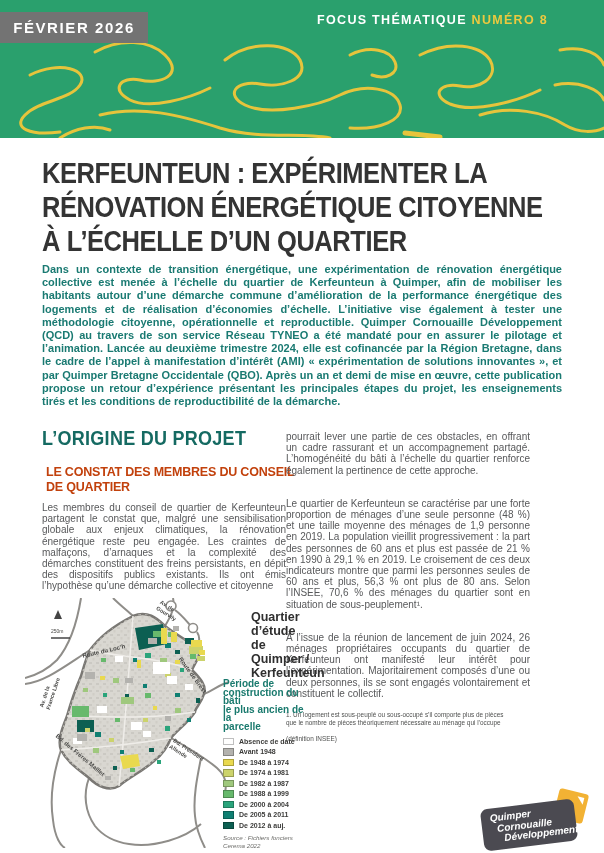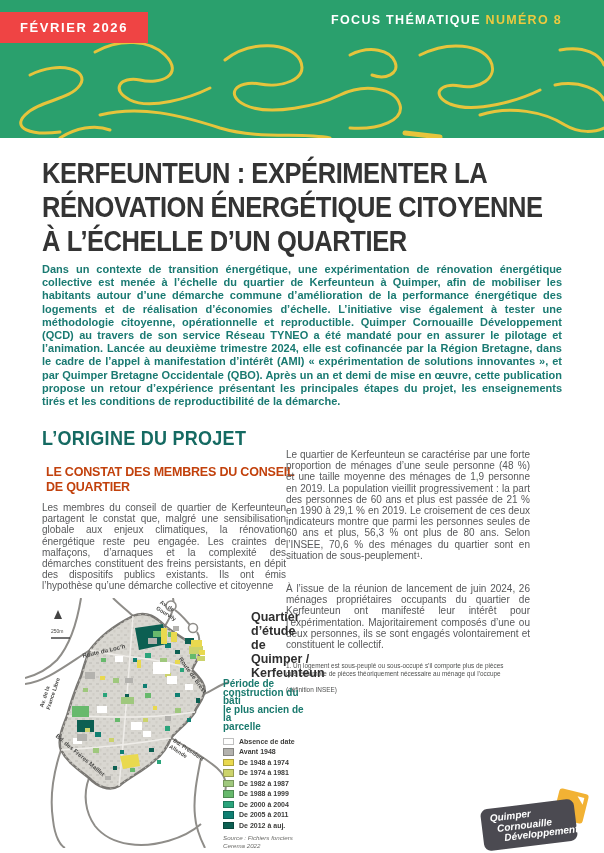--- a/index.html
+++ b/index.html
@@ -5,25 +5,25 @@
   * { box-sizing: border-box; }
   html,body { margin:0; padding:0; }
   body {
     width:604px; height:853px; position:relative; overflow:hidden;
     background:#ffffff; font-family:"Liberation Sans", sans-serif;
   }
   
   .header { position:absolute; left:0; top:0; width:604px; height:138px; background:#2aa06d; overflow:hidden; }
   .contours { position:absolute; left:0; top:0; }
   .badge {
-    position:absolute; top:12px; left:0; width:148px; height:31px; background:#ef4444;
-    color:#ffffff; font-size:13px; font-weight:bold; letter-spacing:1.6px;
+    position:absolute; top:12px; left:0; width:148px; height:31px; background:#737373;
+    color:#ffffff; font-size:15px; font-weight:bold; letter-spacing:1.6px;
     display:flex; align-items:center; justify-content:center;
   }
-  .focus { position:absolute; top:11px; right:42px; text-align:right; color:#ffffff;
+  .focus { position:absolute; top:11px; right:56px; text-align:right; color:#ffffff;
     font-size:12.5px; font-weight:bold; letter-spacing:1.3px; line-height:19px; }
   .focus .accent { color:#ecc93f; }
   
   .title {
     position:absolute; left:42px; top:156px; margin:0;
     font-size:29px; font-weight:800; color:#343434; line-height:34px; letter-spacing:-0.5px;
     white-space:pre; transform:scaleX(0.88); transform-origin:left top;
   }
   .intro {
     position:absolute; left:42px; top:263px; width:520px; margin:0;
@@ -101,20 +101,21 @@
 <p class="intro">Dans un contexte de transition énergétique, une expérimentation de rénovation énergétique collective est menée à l’échelle du quartier de Kerfeunteun à Quimper, afin de mobiliser les habitants autour d’une démarche commune d’amélioration de la performance énergétique des logements et de réalisation d’économies d’échelle. L’initiative vise également à tester une méthodologie citoyenne, opérationnelle et reproductible. Quimper Cornouaille Développement (QCD) au travers de son service Réseau TYNEO a été mandaté pour en assurer le pilotage et l’animation. Lancée au deuxième trimestre 2024, elle est cofinancée par la Région Bretagne, dans le cadre de l’appel à manifestation d’intérêt (AMI) « expérimentation de solutions innovantes », et par Quimper Bretagne Occidentale (QBO). Après un an et demi de mise en œuvre, cette publication propose un retour d’expérience présentant les principales étapes du projet, les enseignements tirés et les conditions de reproductibilité de la démarche.</p>
 
 <div class="columns">
   <div class="col">
     <h2 class="origin-heading">L’ORIGINE DU PROJET</h2>
     <h3 class="subhead">LE CONSTAT DES MEMBRES DU CONSEIL
 DE QUARTIER</h3>
     <p class="body-p">Les membres du conseil de quartier de Kerfeunteun partagent le constat que, malgré une sensibilisation globale aux enjeux climatiques, la rénovation énergétique reste peu engagée. Les craintes de malfaçons, d’arnaques et la complexité des démarches constituent des freins persistants, en dépit des dispositifs publics existants. Ils ont émis l’hypothèse qu’une démarche collective et citoyenne</p>
   </div>
   <div class="col">
+    <p class="body-p" style="margin-top:4px">pourrait lever une partie de ces obstacles, en offrant un cadre rassurant et un accompagnement partagé. L’homogénéité du bâti à l’échelle du quartier renforce également la pertinence de cette approche.</p>
     <p class="body-p mt6">Le quartier de Kerfeunteun se caractérise par une forte proportion de ménages d’une seule personne (48 %) et une taille moyenne des ménages de 1,9 personne en 2019. La population vieillit progressivement : la part des personnes de 60 ans et plus est passée de 21 % en 1990 à 29,1 % en 2019. Le croisement de ces deux indicateurs montre que parmi les personnes seules de 60 ans et plus, 56,3 % ont plus de 80 ans. Selon l’INSEE, 70,6 % des ménages du quartier sont en situation de sous-peuplement¹.</p>
     <p class="body-p mt6">À l’issue de la réunion de lancement de juin 2024, 26 ménages propriétaires occupants du quartier de Kerfeunteun ont manifesté leur intérêt pour l’expérimentation. Majoritairement composés d’une ou deux personnes, ils se sont engagés volontairement et constituent le collectif.</p>
     <div class="footnote">1. Un logement est sous-peuplé ou sous-occupé s’il comporte plus de pièces
 que le nombre de pièces théoriquement nécessaire au ménage qui l’occupe
 
 (définition INSEE)</div>
   </div>
 </div>
 
 <div class="figure">

